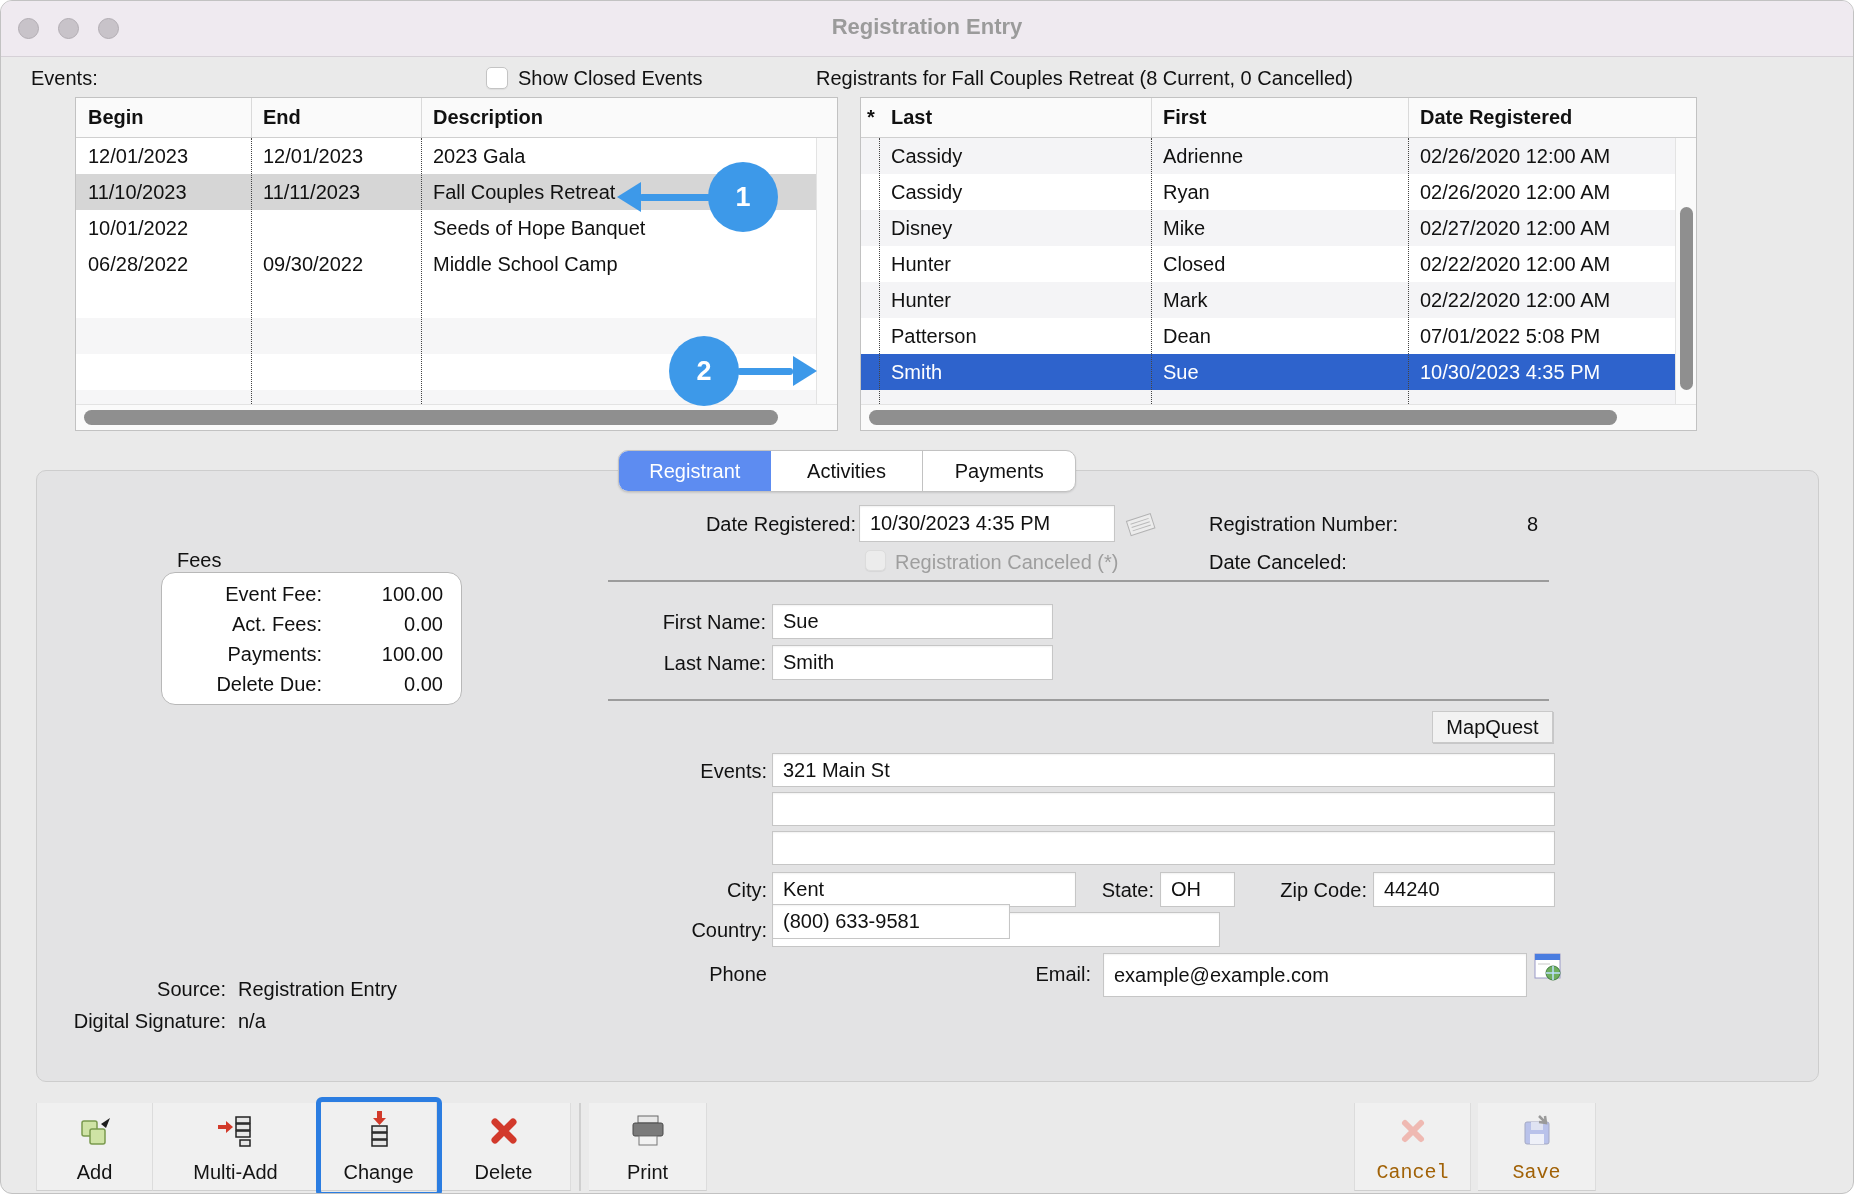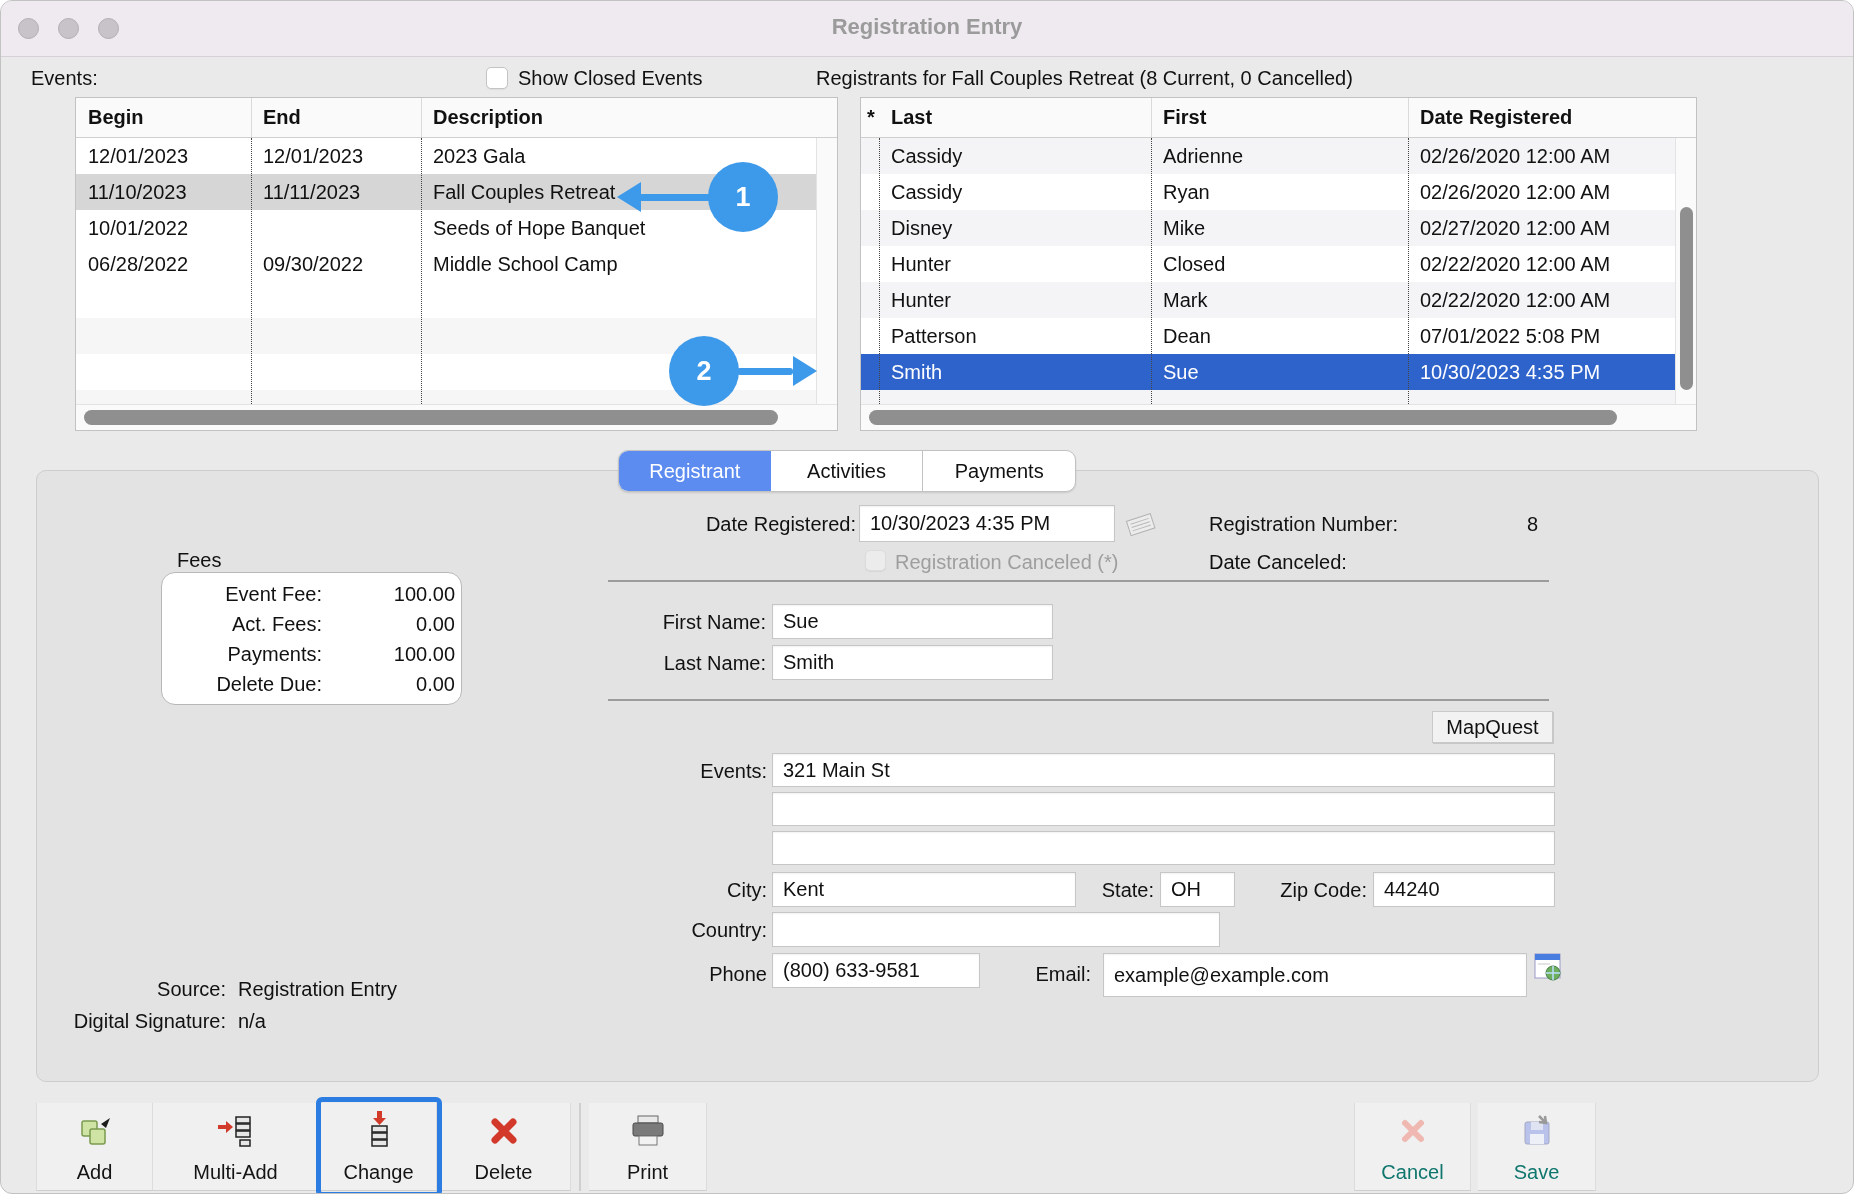--- a/index.html
+++ b/index.html
@@ -48,26 +48,26 @@
   .tab.active{background:#5d8cf1;color:#fff;}
   .tab + .tab{border-left:1px solid #c2c2c2;}
   .tab.active + .tab{border-left:none;}
   
   .inp{position:absolute;background:#fff;border:1px solid #c6c6c6;box-shadow:inset 0 1px 2px rgba(0,0,0,.06);font-size:20px;color:#111;padding:0 10px;display:flex;align-items:center;white-space:nowrap;overflow:hidden;}
   .div-line{position:absolute;height:2px;background:#9c9c9c;}
   
   .fees-box{position:absolute;left:160px;top:571px;width:301px;height:133px;background:#fff;border:1px solid #b8b8b8;border-radius:14px;padding-top:6px;}
   .fees-row{display:flex;height:30px;line-height:30px;font-size:20px;}
   .fees-lbl{width:160px;text-align:right;}
-  .fees-val{flex:1;text-align:right;padding-right:6px;}
+  .fees-val{flex:1;text-align:right;padding-right:18px;}
   
   .btn-flat{position:absolute;background:#f2f2f2;border:1px solid #c9c9c9;box-shadow:1px 1px 0 rgba(0,0,0,.12);font-size:20px;display:flex;align-items:center;justify-content:center;color:#111;}
   .tool{position:absolute;top:1102px;height:88px;background:#f0f0f0;border-right:1px solid #dcdcdc;border-bottom:1px solid #cfcfcf;display:flex;flex-direction:column;align-items:center;justify-content:space-between;padding:8px 4px 6px 4px;font-size:20px;color:#141414;}
   .tool .icw{height:40px;display:flex;align-items:center;justify-content:center;}
-  .tool.disabled{color:#0f766e;}
+  .tool.disabled{color:#a16207;font-family:Liberation Mono, monospace;}
   .chg-outline{position:absolute;left:315px;top:1096px;width:126px;height:100px;border:5px solid #2b7de1;border-radius:6px;z-index:6;}
   .tool-sep{position:absolute;left:578px;top:1102px;width:2px;height:88px;background:#cfcfcf;}
 </style>
 </head>
 <body>
 
 <div id="window">
 
   <div class="titlebar">
     <span class="tl" style="left:17px"></span>
@@ -259,21 +259,21 @@
   <div class="inp" style="left:771px;top:871px;width:304px;height:35px">Kent</div>
   <div class="lbl r" style="left:1078px;top:876px;width:75px">State:</div>
   <div class="inp" style="left:1159px;top:871px;width:75px;height:35px">OH</div>
   <div class="lbl r" style="left:1248px;top:876px;width:118px">Zip Code:</div>
   <div class="inp" style="left:1372px;top:871px;width:182px;height:35px">44240</div>
 
   <div class="lbl r" style="left:618px;top:916px;width:148px">Country:</div>
   <div class="inp" style="left:771px;top:911px;width:448px;height:35px"></div>
 
   <div class="lbl r" style="left:648px;top:960px;width:118px">Phone</div>
-  <div class="inp" style="left:771px;top:952px;width:208px;height:35px">(800) 633-9581</div>
+  <div class="inp" style="left:771px;top:903px;width:238px;height:35px">(800) 633-9581</div>
   <div class="lbl r" style="left:1018px;top:960px;width:72px">Email:</div>
   <div class="inp" style="left:1102px;top:952px;width:424px;height:44px">example@example.com</div>
   <div class="abs" style="left:1533px;top:948px">
     <svg width="28" height="34" viewBox="0 0 28 34">
       <rect x="1" y="5" width="25" height="24" fill="#fff" stroke="#9a9ac8"></rect>
       <rect x="1" y="5" width="25" height="6" fill="#4a7de0"></rect>
       <line x1="4" y1="15" x2="16" y2="15" stroke="#c9c9c9"></line>
       <circle cx="19" cy="24" r="7" fill="#6fae5f" stroke="#3f7d3f"></circle>
       <path d="M12 24 h14 M19 17 v14" stroke="#bfe0ff" stroke-width="1.5" fill="none"></path>
     </svg>

